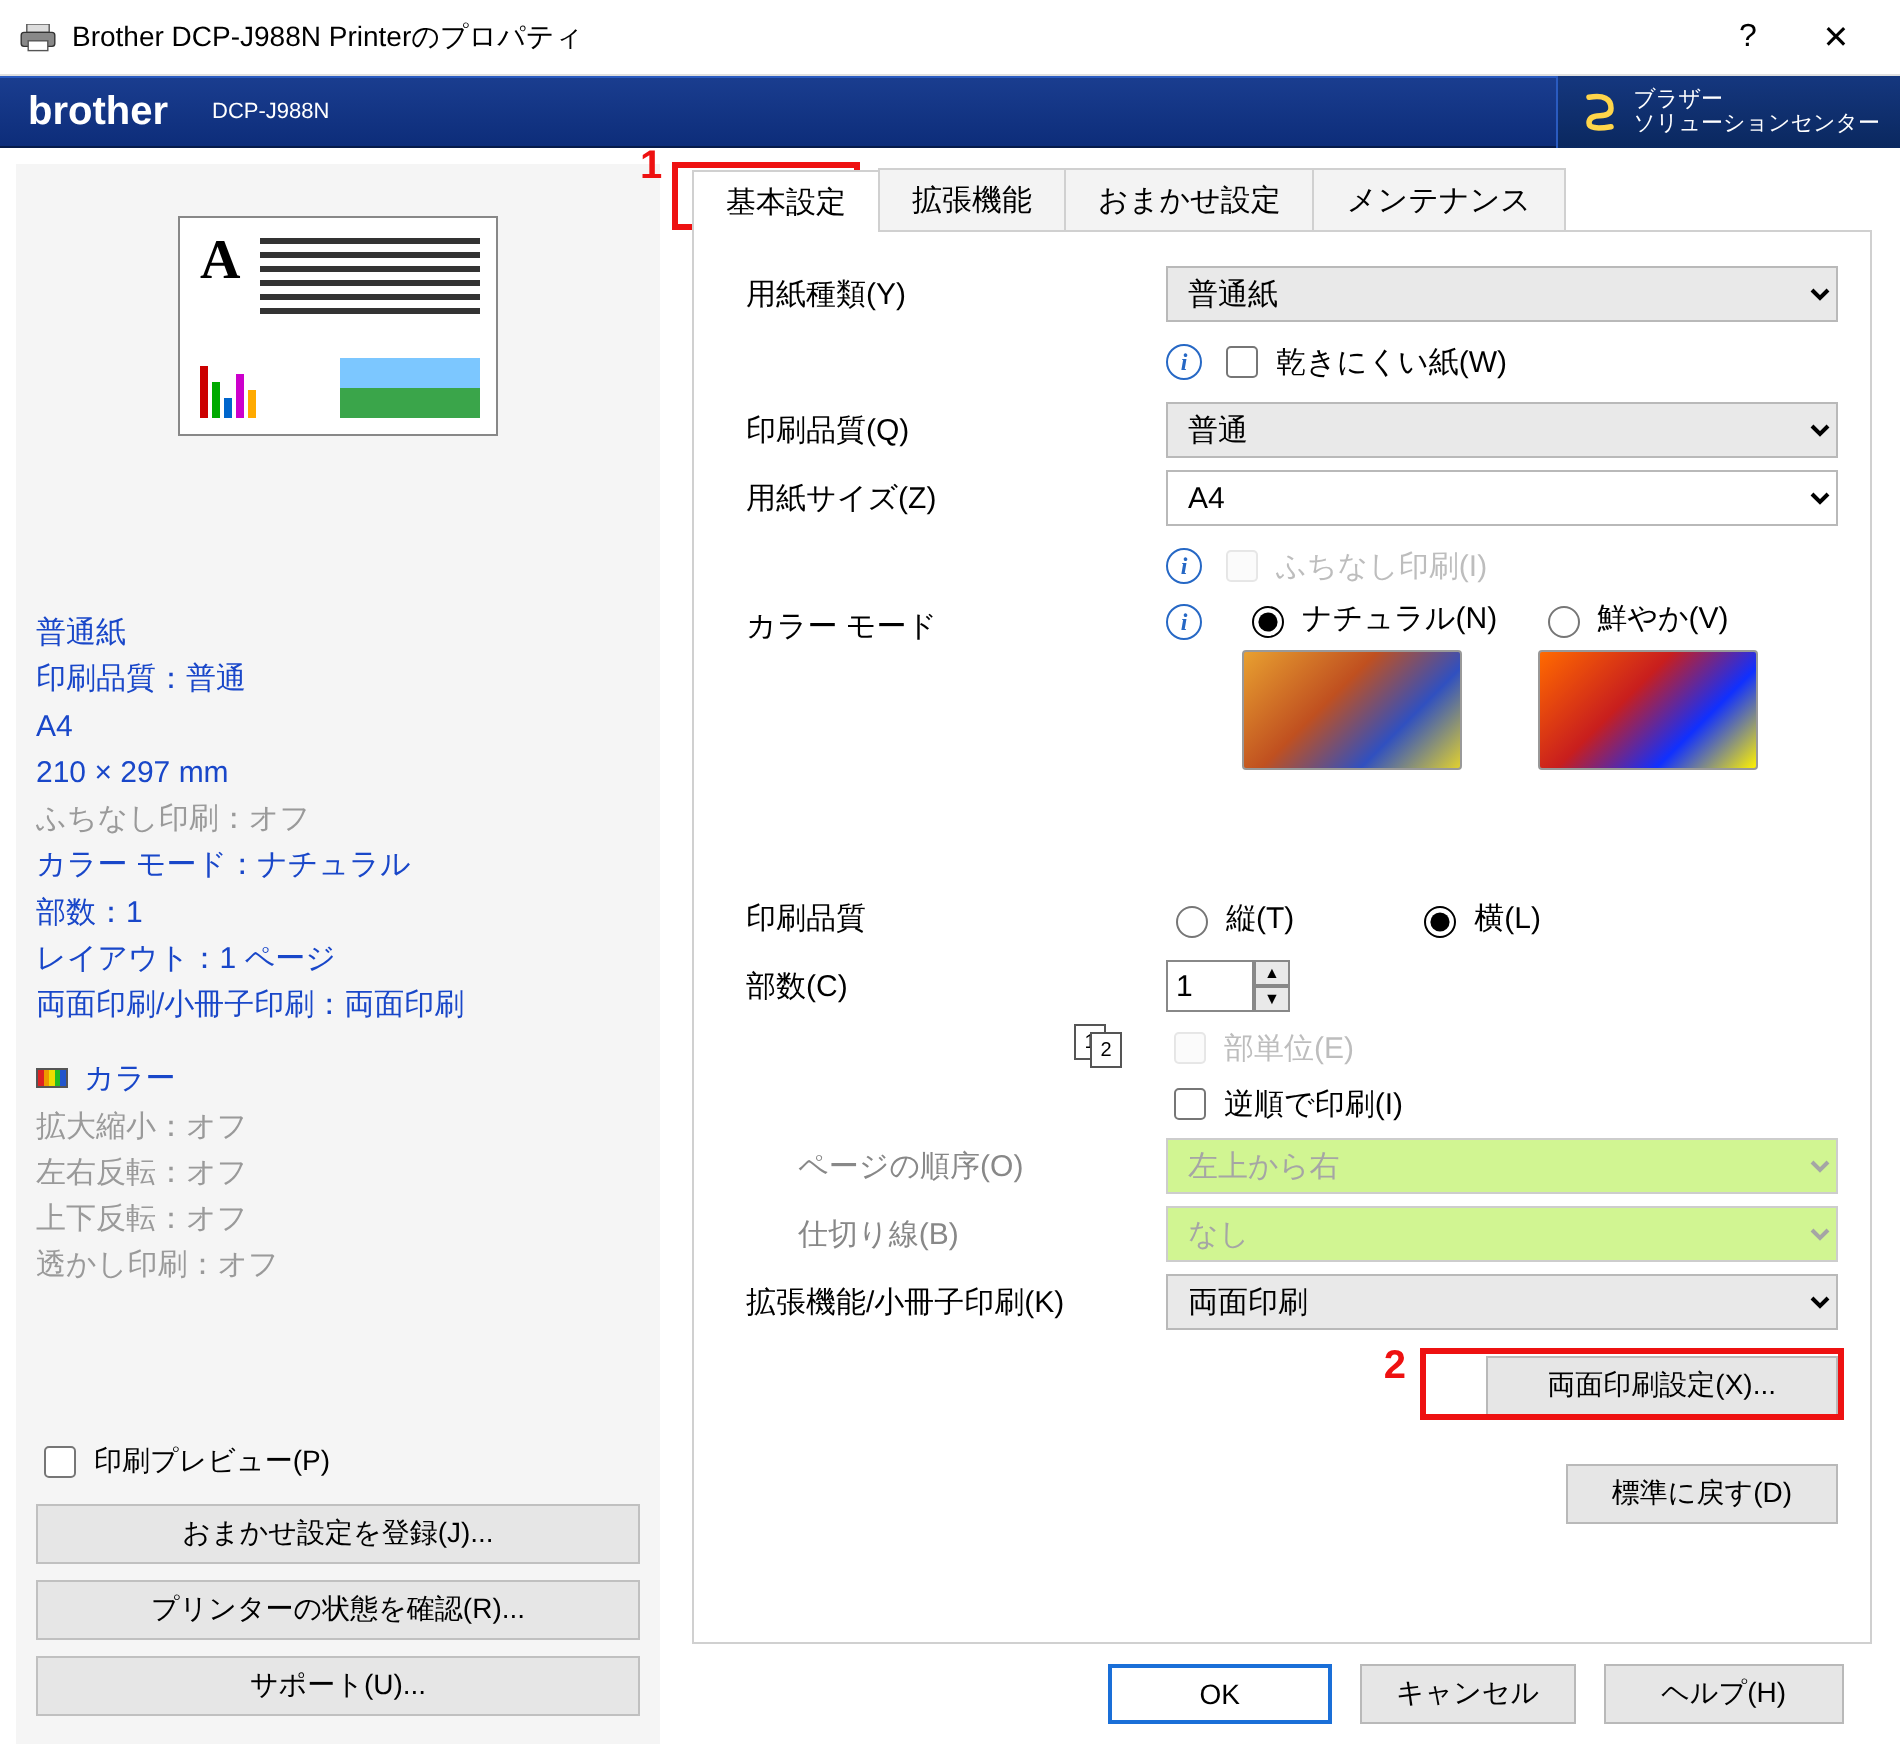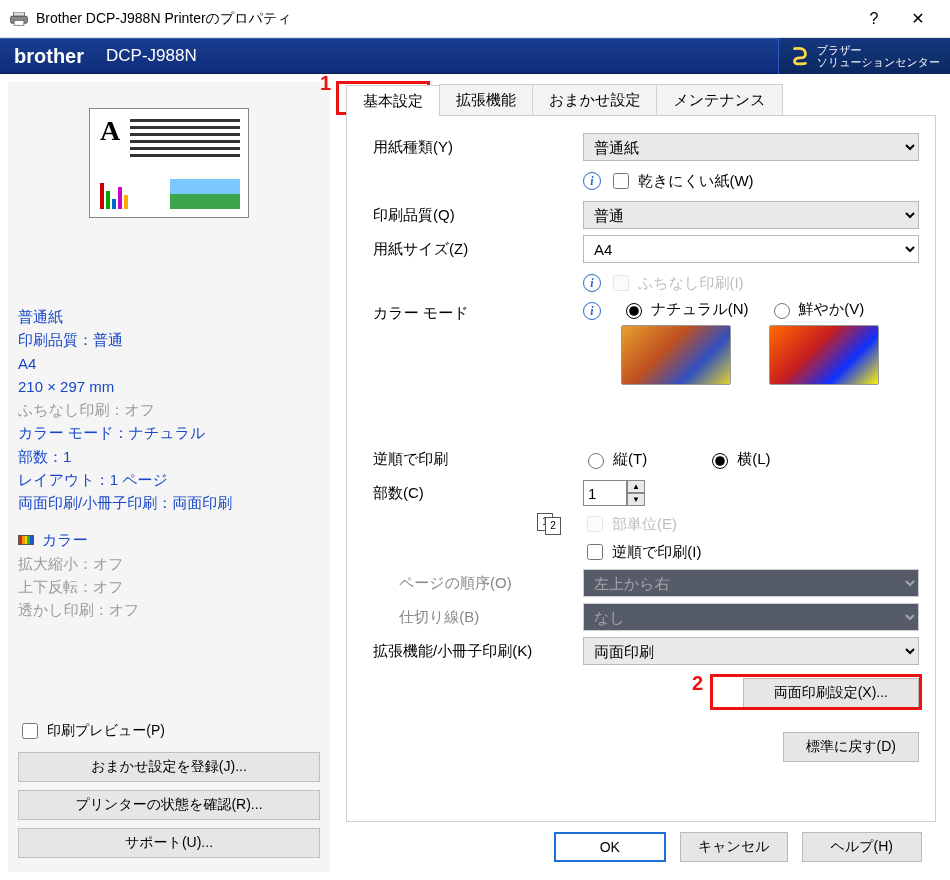--- a/index.html
+++ b/index.html
@@ -40,21 +40,21 @@
     border-top: 1px solid #2a5bc0;
     border-bottom: 1px solid #061b4a;
   }
   .brandbar .brother {
     font-weight: bold;
     font-size: 20px;
     margin-left: 14px;
     font-family: Arial, sans-serif;
     letter-spacing: 0;
   }
-  .brandbar .model { margin-left: 22px; font-size: 17px; }
+  .brandbar .model { margin-left: 22px; font-size: 11px; }
   .brandbar .solution {
     margin-left: auto;
     height: 36px;
     background: linear-gradient(#15377f, #0a285f);
     border-left: 1px solid #2a5bc0;
     display: flex; align-items: center;
     padding: 0 10px;
     gap: 6px;
     font-size: 11px;
     line-height: 1.1;
@@ -148,21 +148,21 @@
     margin-left:6px;
   }
   .frow { display:flex; align-items:center; min-height:34px; }
   .frow .flabel { width: 210px; font-size:15px; }
   .frow .flabel.indented { padding-left: 26px; color:#888;}
   .frow .fctrl { flex:1; display:flex; align-items:center; gap:8px;}
   select.combo {
     flex:1; height:28px; background:#e9e9e9; border:1px solid #b9b9b9;
     font-size:15px; padding: 2px 6px; font-family:inherit;
   }
-  select.combo.disabled { color:#808080; background:#0f172a;}
+  select.combo.disabled { color:#808080; background:#bef264;}
   .info-icon {
     width:18px;height:18px;border-radius:50%;
     background:#fff;border:1px solid #2668c5;color:#2668c5;
     display:inline-flex;align-items:center;justify-content:center;
     font-style:italic;font-family:Georgia,serif;font-size:12px;font-weight:bold;
   }
   .chkbox { width:16px;height:16px; }
   .radio { width:16px;height:16px; accent-color:#000;}
   .thumb-samp { width:110px;height:60px; background:linear-gradient(135deg,#e8a030,#c05020 40%,#3050c0 70%,#e0d030); border:1px solid #999; border-radius:2px;}
   .thumb-samp2 { background:linear-gradient(135deg,#ff6a00,#c81e1e 40%,#1030ff 70%,#fff200);}
@@ -260,20 +260,21 @@
       <div class="blue">A4</div>
       <div class="blue">210 × 297 mm</div>
       <div class="grey">ふちなし印刷：オフ</div>
       <div class="blue">カラー モード：ナチュラル</div>
       <div class="blue">部数：1</div>
       <div class="blue">レイアウト：1 ページ</div>
       <div class="blue">両面印刷/小冊子印刷：両面印刷</div>
       <div style="height:14px"></div>
       <div class="blue"><span class="color-ico"></span><span>カラー</span></div>
       <div class="grey">拡大縮小：オフ</div>
+      <div class="grey">左右反転：オフ</div>
       <div class="grey">上下反転：オフ</div>
       <div class="grey">透かし印刷：オフ</div>
     </div>
     <div class="spacer"></div>
     <label class="chk-preview">
       <input type="checkbox" class="chkbox" style="">
       <span>印刷プレビュー(P)</span>
     </label>
     <button class="left-btn">おまかせ設定を登録(J)...</button>
     <button class="left-btn">プリンターの状態を確認(R)...</button>
@@ -347,21 +348,21 @@
                 <span>鮮やか(V)</span>
               </label>
             <div class="thumb-samp thumb-samp2"></div>
           </div>
         </div>
       </div>
 
       <div class="sec-gap"></div>
 
       <div class="frow">
-        <div class="flabel">逆順で印刷</div>
+        <div class="flabel">印刷品質</div>
         <div class="fctrl" style="gap:60px;">
           <label class="radio-lbl">
               <input type="radio" class="radio" name="or" style="">
               <span>縦(T)</span>
             </label>
           <label class="radio-lbl">
               <input type="radio" class="radio" name="or" checked="" style="">
               <span>横(L)</span>
             </label>
         </div>

